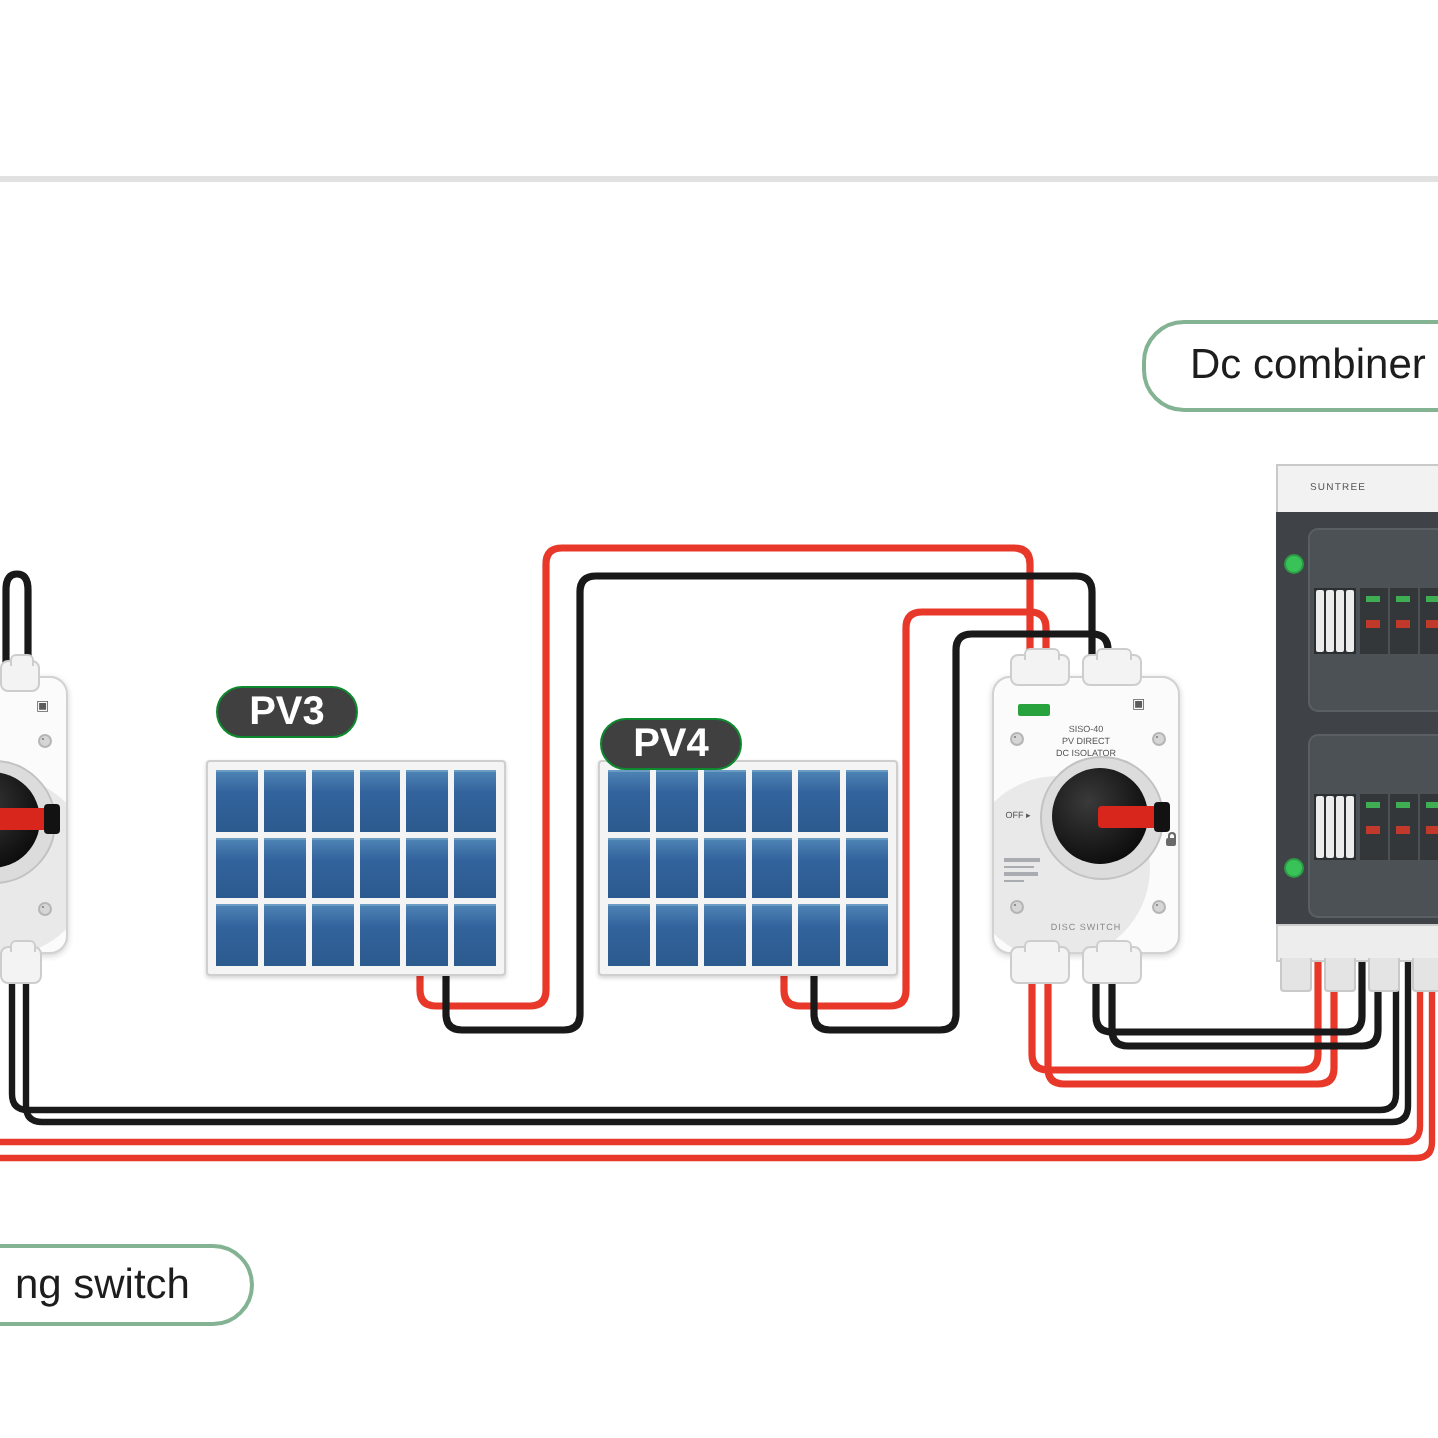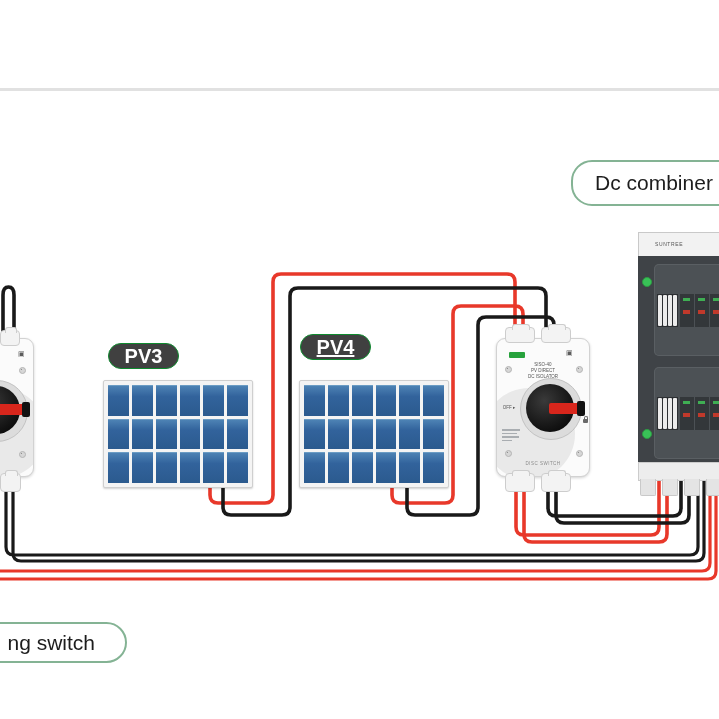--- a/index.html
+++ b/index.html
@@ -127,21 +127,21 @@
         <div class="cell"></div>
         <div class="cell"></div>
         <div class="cell"></div>
         <div class="cell"></div>
         <div class="cell"></div>
         <div class="cell"></div>
       </div>
   </div>
 
   <div class="pv-pill" style="left:108px;top:343px;width:69px;height:24px;">PV3</div>
-  <div class="pv-pill" style="left:300px;top:334px;width:69px;height:24px;text-decoration:underline;">PV4</div>
+  <div class="pv-pill" style="left:300px;top:359px;width:69px;height:24px;">PV4</div>
 
   <div class="iso">
     <div class="gland" style="left:0px;top:330px;width:18px;height:14px;"></div>
     <div class="gland" style="left:0px;top:473px;width:19px;height:17px;"></div>
     <div class="iso-body" style="left:-66px;top:338px;width:98px;height:137px;">
       <div class="iso-recess" style="left:21px;top:49px;width:90px;height:90px;"></div>
       <div class="knob-ring" style="left:31px;top:41px;width:60px;height:60px;"></div>
       <div class="knob" style="left:37px;top:47px;width:48px;height:48px;"></div>
       <div class="handle" style="left:60px;top:65px;width:29px;height:11px;"></div>
       <div class="handle-tip" style="left:87px;top:63px;width:8px;height:15px;"></div>

